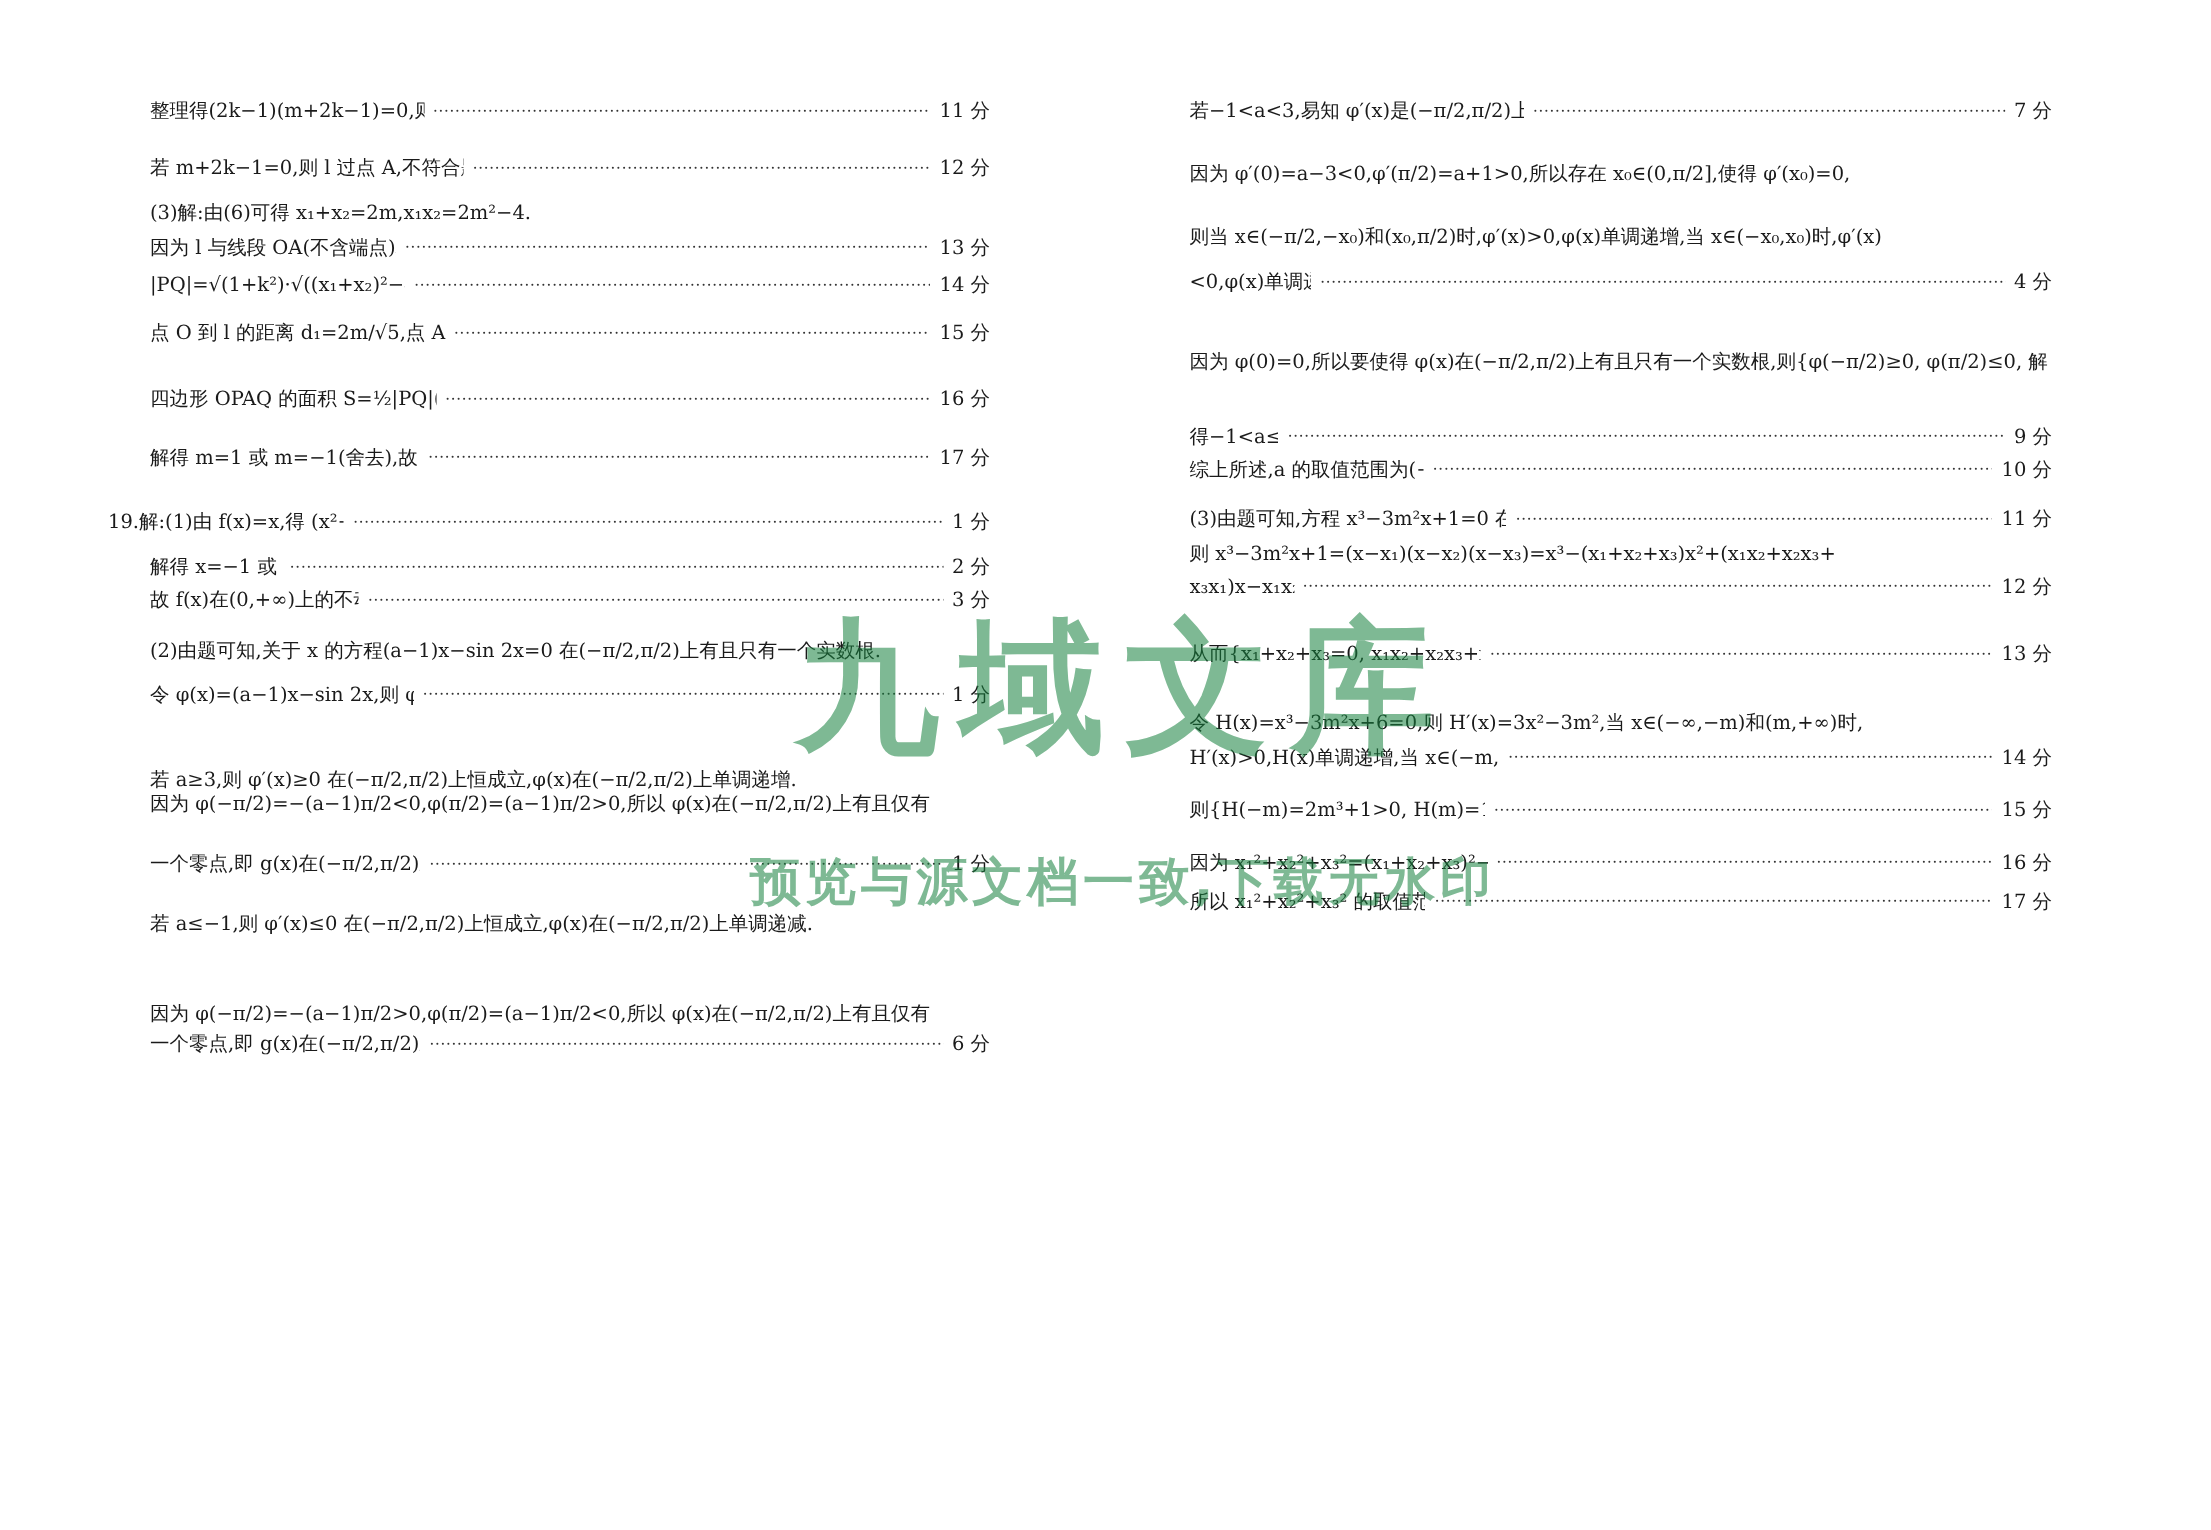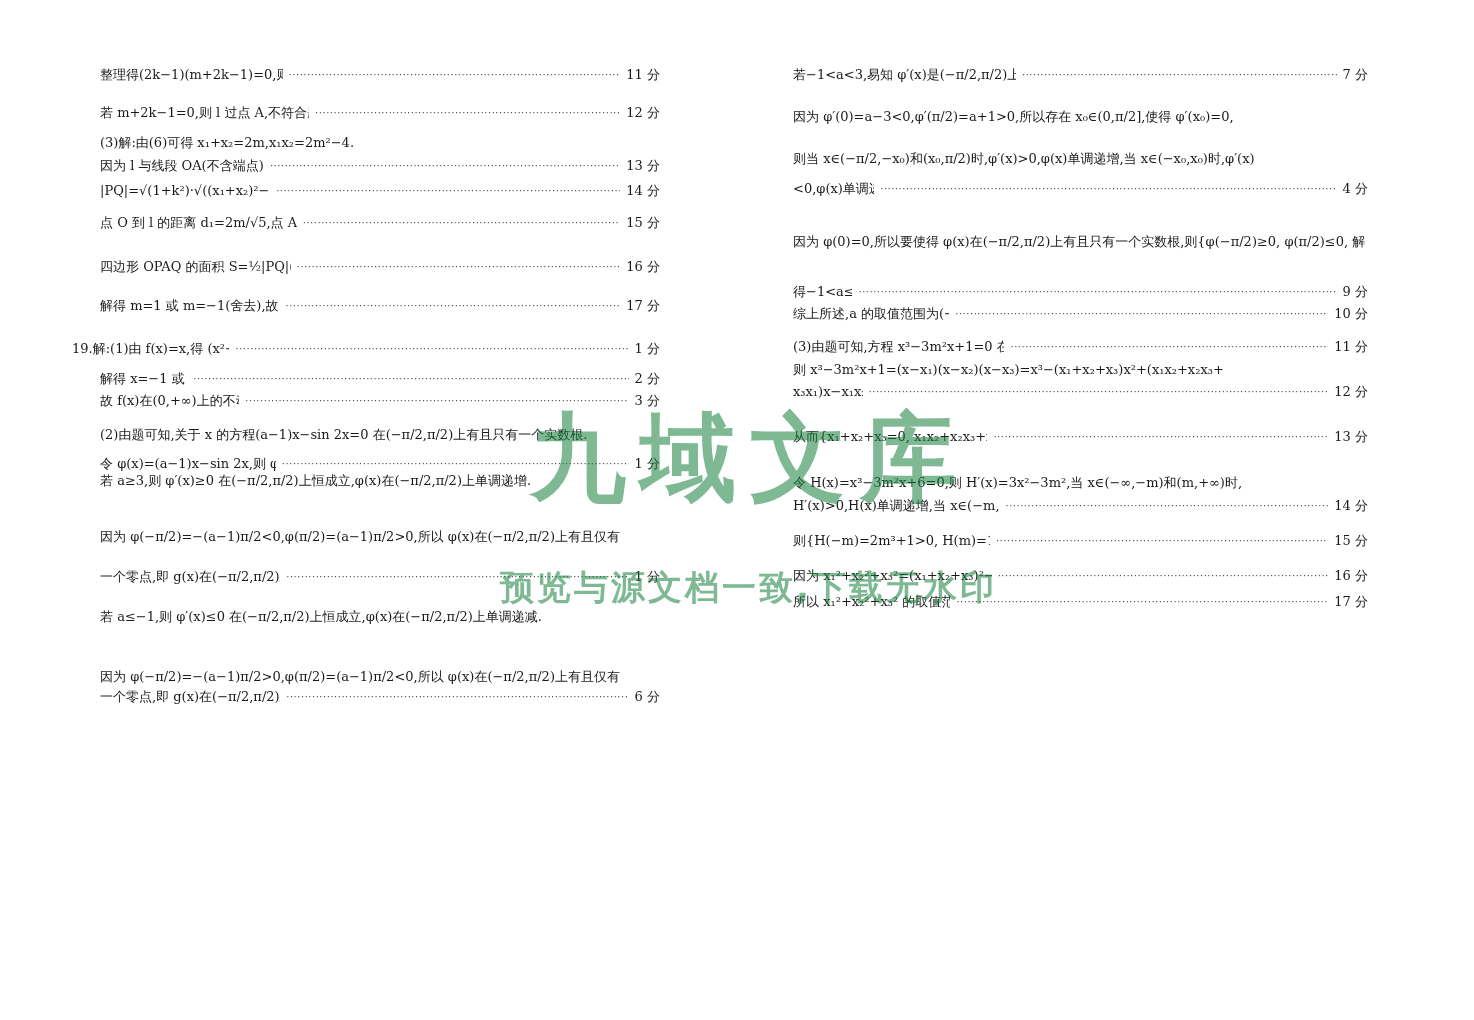--- a/index.html
+++ b/index.html
@@ -84,21 +84,21 @@
         <span class="score">3 分</span>
       </div>
     <div class="line noscore" style="top:426px">
         <span class="txt">(2)由题可知,关于 x 的方程(a−1)x−sin 2x=0 在(−π/2,π/2)上有且只有一个实数根.</span>
       </div>
     <div class="line" style="top:455px">
         <span class="txt">令 φ(x)=(a−1)x−sin 2x,则 φ′(x)=a−1−2cos 2x.</span>
         <span class="dots"></span>
         <span class="score">1 分</span>
       </div>
-    <div class="line noscore" style="top:472px">
+    <div class="line noscore" style="top:512px">
         <span class="txt">若 a≥3,则 φ′(x)≥0 在(−π/2,π/2)上恒成立,φ(x)在(−π/2,π/2)上单调递增.</span>
       </div>
     <div class="line noscore" style="top:528px">
         <span class="txt">因为 φ(−π/2)=−(a−1)π/2&lt;0,φ(π/2)=(a−1)π/2&gt;0,所以 φ(x)在(−π/2,π/2)上有且仅有</span>
       </div>
     <div class="line" style="top:568px">
         <span class="txt">一个零点,即 g(x)在(−π/2,π/2)上有且仅有一个不动点.</span>
         <span class="dots"></span>
         <span class="score">1 分</span>
       </div>

